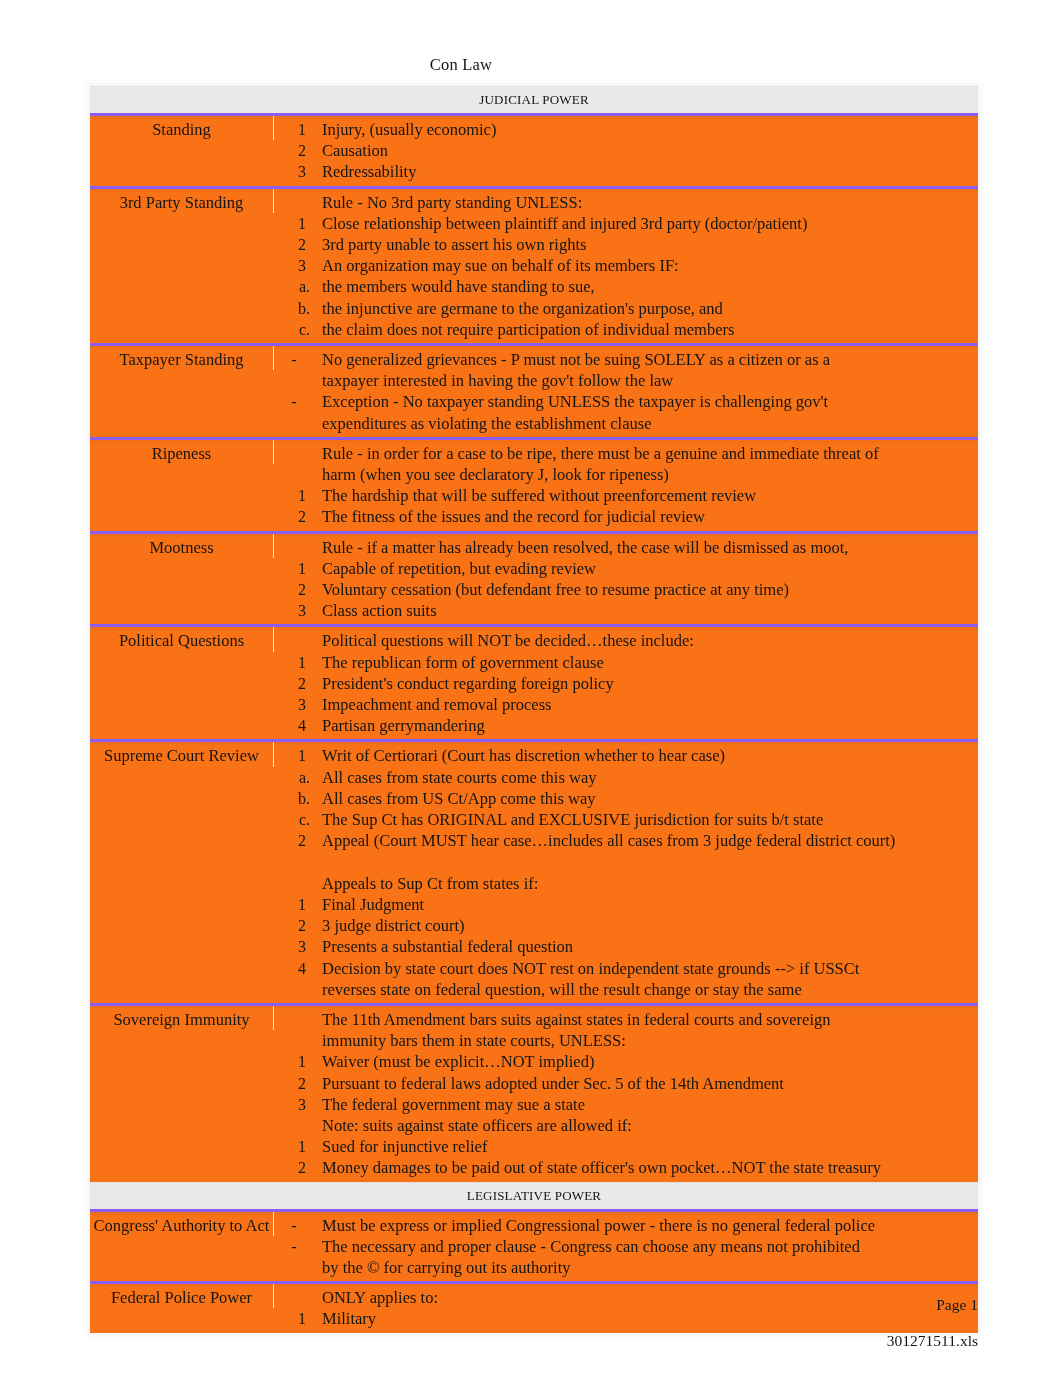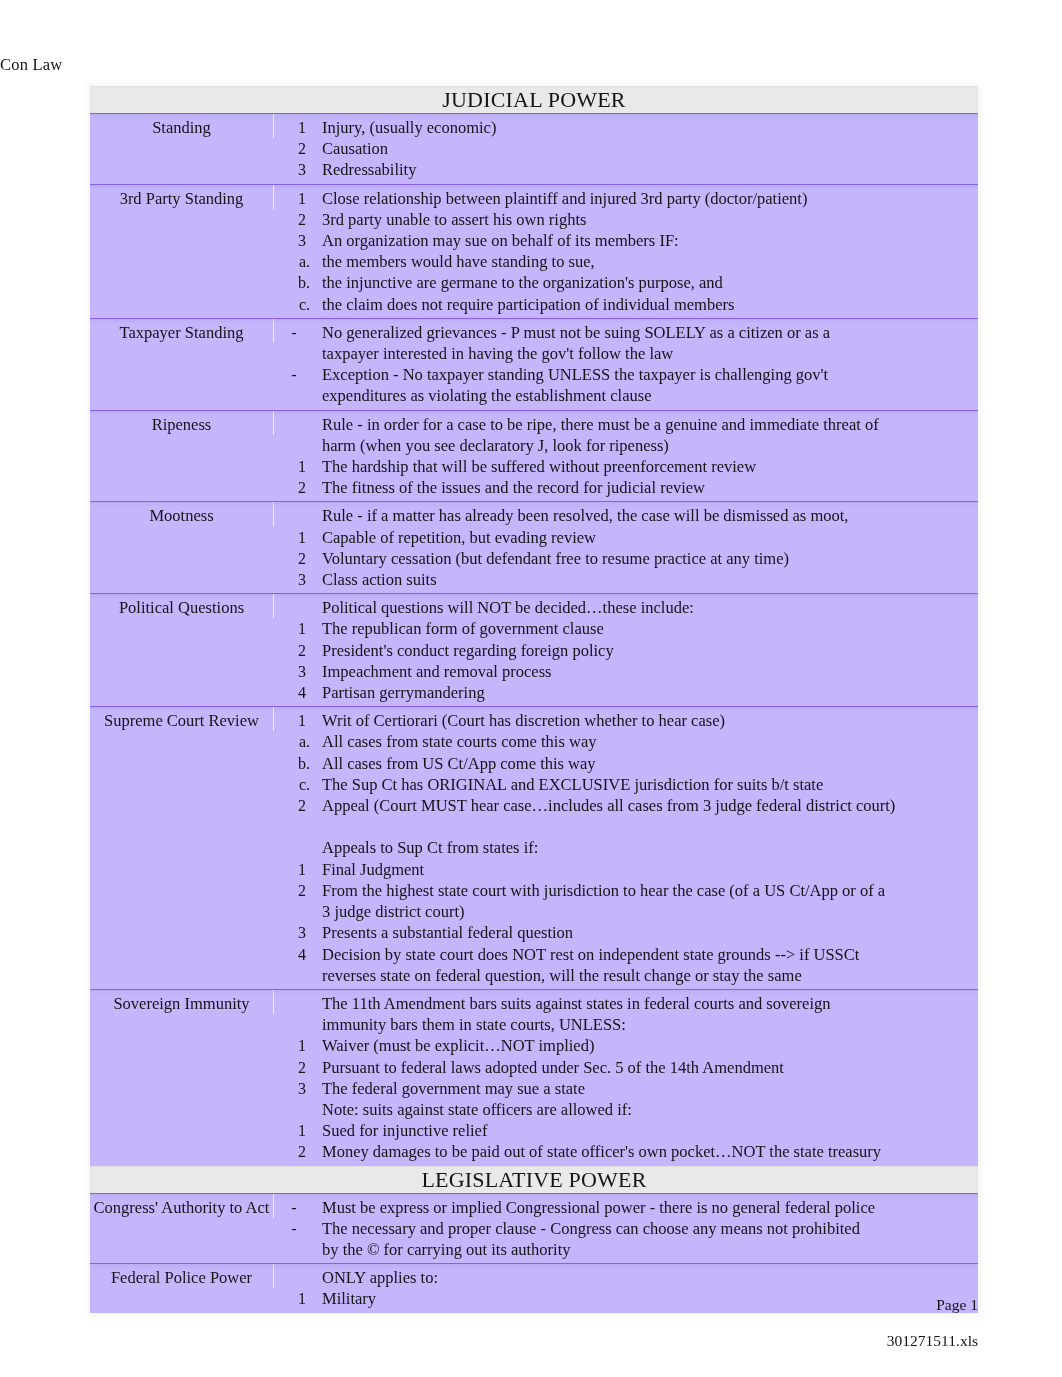--- a/index.html
+++ b/index.html
@@ -16,45 +16,45 @@
   .page{
     position:absolute;
     left:0; top:0;
     width:1062px; height:1377px;
   }
   
   .doc-title{
     position:absolute;
     left:0; top:55px;
     width:922px;
-    text-align:left;
+    text-align:center;
     font-size:16.5px;
     letter-spacing:.2px;
   }
   
   .sheet{
     position:absolute;
     left:90px; top:86px;
     width:888px;
     box-shadow:0 0 7px 2px rgba(0,0,0,.055);
     background:#ffffff;
   }
   .band{
     background:#e9e9e9;
     text-align:center;
-    font-size:22px;
+    font-size:13px;
     line-height:27px;
     height:27px;
     letter-spacing:.2px;
     box-shadow:0 1px 0 0 rgba(0,0,0,.035) inset;
   }
   .grp{
     position:relative;
-    border-top:1px solid #8b5cf6;
-    background:#c4b5fd;
+    border-top:3px solid #8b5cf6;
+    background:#f97316;
   }
   .grp:first-of-type{border-top:none;}
   .grp::after{
     content:"";
     position:absolute;
     left:0;right:0;top:0;height:5px;
     background:linear-gradient(to bottom, rgba(0,0,0,.045), rgba(0,0,0,0));
     pointer-events:none;
   }
   .grp-inner{
@@ -145,20 +145,24 @@
               <div class="tx"><span class="l1">Redressability</span></div>
             </div>
           </div>
         </div>
       </div>
       <div class="grp">
         <div class="grp-inner">
           <div class="label-col">3rd Party Standing</div>
           <div class="rows-col">
             <div class="row">
+              <div class="mk"></div>
+              <div class="tx"><span class="l1">Rule - No 3rd party standing UNLESS:</span></div>
+            </div>
+            <div class="row">
               <div class="mk">1</div>
               <div class="tx"><span class="l1">Close relationship between plaintiff and injured 3rd party (doctor/patient)</span></div>
             </div>
             <div class="row">
               <div class="mk">2</div>
               <div class="tx"><span class="l1">3rd party unable to assert his own rights</span></div>
             </div>
             <div class="row">
               <div class="mk">3</div>
               <div class="tx"><span class="l1">An organization may sue on behalf of its members IF:</span></div>
@@ -293,21 +297,21 @@
             <div class="row">
               <div class="mk"></div>
               <div class="tx"><span class="l1">Appeals to Sup Ct from states if:</span></div>
             </div>
             <div class="row">
               <div class="mk">1</div>
               <div class="tx"><span class="l1">Final Judgment</span></div>
             </div>
             <div class="row">
               <div class="mk">2</div>
-              <div class="tx"><span class="l1">From the highest state court with jurisdiction to hear the case (of a US Ct/App or of a</span><span class="l2">3 judge district court)</span></div>
+              <div class="tx"><span class="l2">3 judge district court)</span></div>
             </div>
             <div class="row">
               <div class="mk">3</div>
               <div class="tx"><span class="l1">Presents a substantial federal question</span></div>
             </div>
             <div class="row">
               <div class="mk">4</div>
               <div class="tx"><span class="l1">Decision by state court does NOT rest on independent state grounds --&gt; if USSCt</span><span class="l2">reverses state on federal question, will the result change or stay the same</span></div>
             </div>
           </div>

